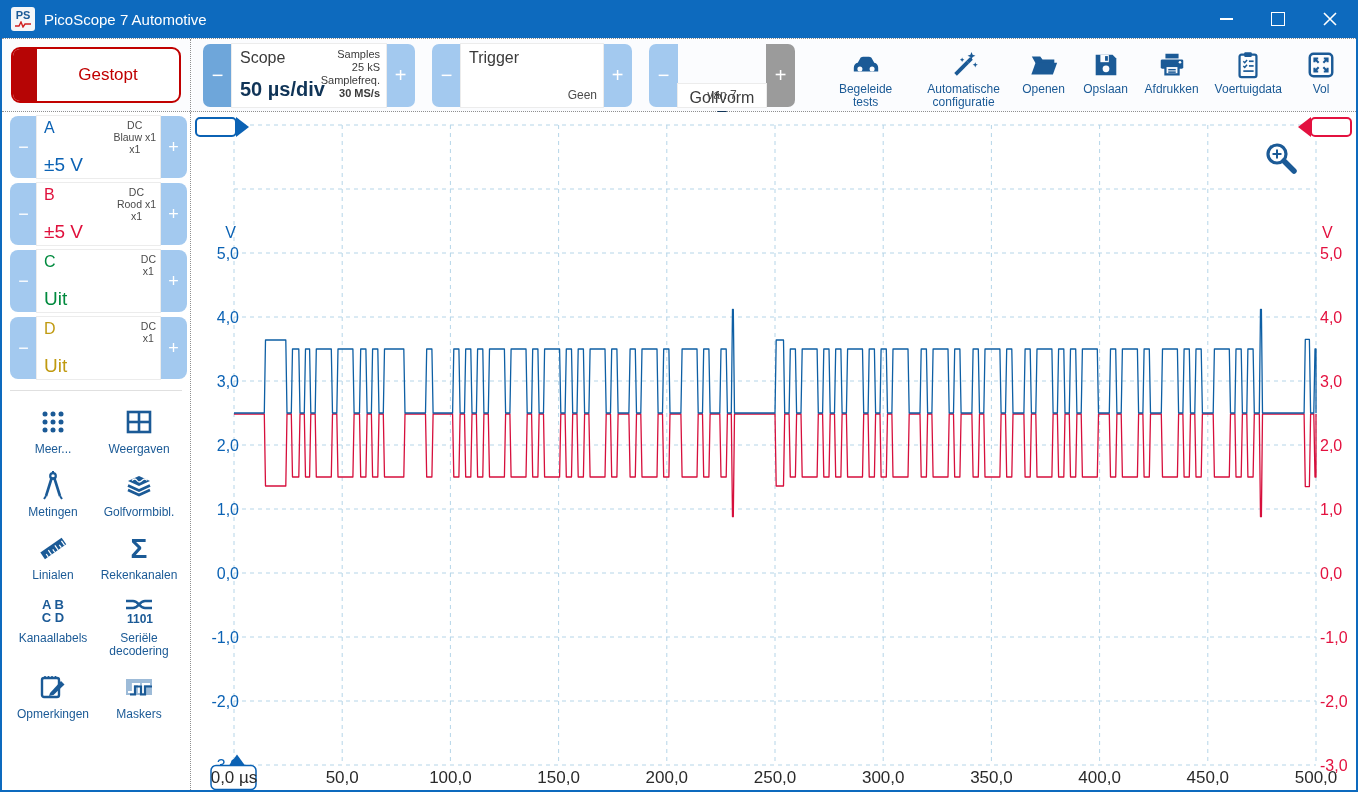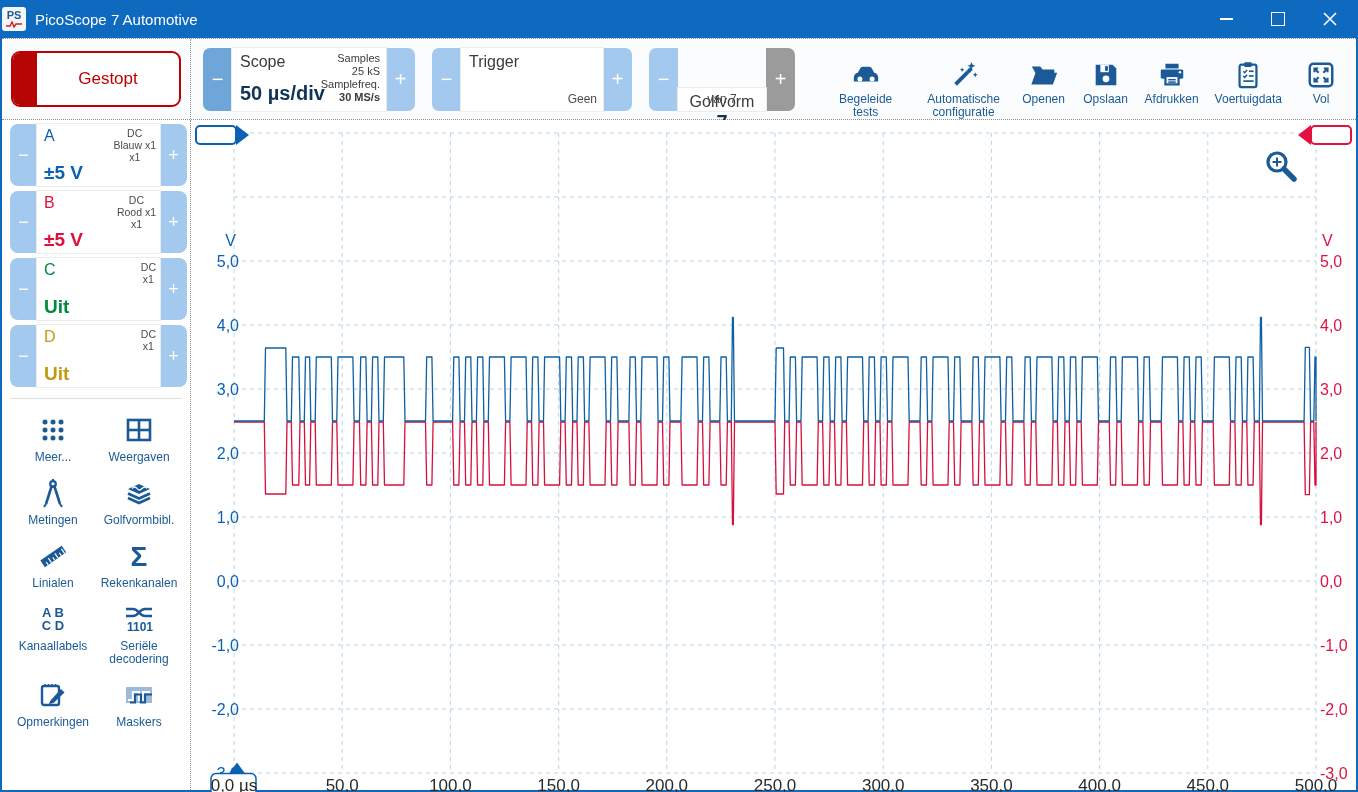--- a/index.html
+++ b/index.html
@@ -1,21 +1,21 @@
 <!DOCTYPE html>
 <html><head>
 <meta charset="utf-8">
 <style>
   html,body{margin:0;padding:0;overflow:hidden;background:#fff;
     font-family:"Liberation Sans",sans-serif;}
   .window{width:1358px;height:792px;box-sizing:border-box;display:flex;flex-direction:column;
     border-left:2px solid #0d6abe;border-right:2px solid #0d6abe;border-bottom:2px solid #0d6abe;background:#fff;}
   
   .titlebar{flex:0 0 38px;background:#0d6abe;display:flex;align-items:center;color:#fff;}
-  .logo{width:24px;height:24px;background:#f4f6f8;border-radius:3px;margin:0 9px 0 0;
+  .logo{width:24px;height:24px;background:#f4f6f8;border-radius:3px;margin:0 9px 0 9px;
     display:flex;flex-direction:column;align-items:center;justify-content:center;line-height:1;}
   .logo .ps{font-size:11px;font-weight:bold;color:#1b5a96;letter-spacing:0;}
   .title{font-size:15px;}
   .win-controls{margin-left:auto;display:flex;height:100%;}
   .wbtn{width:52px;height:100%;display:flex;align-items:center;justify-content:center;cursor:pointer;background:transparent;border:none;}
   .g-min{width:13px;height:2px;background:#fff;}
   .g-max{width:12px;height:12px;border:1.6px solid #fff;}
   
   .toolbar{flex:0 0 74px;display:flex;align-items:center;background:#fbfcfe;box-sizing:border-box;
     border-top:1px dotted #8f8f8f;border-bottom:1px dotted #8f8f8f;}
@@ -40,35 +40,35 @@
   .p-title{position:absolute;left:8px;top:5px;font-size:16px;color:#3b3b3b;}
   .p-title.center{left:0;right:0;text-align:center;}
   .p-samples{position:absolute;right:6px;top:4px;text-align:right;font-size:11px;color:#3b3b3b;line-height:13px;}
   .p-samples .bold{font-weight:bold;}
   .p-value{position:absolute;left:8px;bottom:6px;font-size:20px;font-weight:bold;color:#103457;}
   .p-corner{position:absolute;right:6px;bottom:5px;font-size:12px;color:#4c4c4c;}
   .p-num{position:absolute;left:0;right:0;top:23px;text-align:center;font-size:20px;font-weight:bold;color:#103457;}
   .p-sub{position:absolute;left:0;right:0;bottom:5px;text-align:center;font-size:12px;color:#4c4c4c;}
   .tb-actions{margin-left:auto;display:flex;align-items:stretch;height:100%;padding-right:4px;}
   .action{display:flex;flex-direction:column;align-items:center;justify-content:flex-start;
-    padding:21px 8px 0 8px;cursor:pointer;background:none;border:none;min-width:62px;}
+    padding:11px 8px 0 8px;cursor:pointer;background:none;border:none;min-width:62px;}
   .alabel{font-size:12px;color:#1b5a96;text-align:center;line-height:13px;margin-top:3px;max-width:82px;}
   .aicon svg{width:30px;height:30px;display:block;}
   
   .content{flex:1;display:flex;min-height:0;}
   .sidebar{flex:0 0 189px;box-sizing:border-box;border-right:1px dotted #8f8f8f;background:#fff;
     padding-top:4px;display:flex;flex-direction:column;}
   .chan{display:flex;height:62px;margin:0 3px 5px 8px;}
   .cbtn{width:27px;border:none;color:#fff;font-size:18px;background:#a3c9ef;cursor:pointer;padding:0;}
   .cbtn.l{border-radius:8px 0 0 8px;}
   .cbtn.r{border-radius:0 8px 8px 0;}
   .cbody{flex:1;background:#fff;box-shadow:0 0 0 1px #ececec;position:relative;overflow:hidden;}
   .cletter{position:absolute;left:7px;top:3px;font-size:16px;}
   .cmeta{position:absolute;right:4px;top:3px;text-align:center;font-size:10.5px;color:#4a4a4a;line-height:12px;}
-  .crange{position:absolute;left:7px;bottom:2px;font-size:19px;font-weight:bold;}
+  .crange{position:absolute;left:7px;bottom:2px;font-size:19px;font-weight:normal;}
   .ch-a{color:#0b62b4;} .ch-b{color:#e0103c;} .ch-c{color:#008a3e;} .ch-d{color:#c09a10;}
   .tools{display:grid;grid-template-columns:1fr 1fr;margin:6px 8px 0 8px;border-top:1px solid #e0e0e0;padding-top:10px;}
   .tool{display:flex;flex-direction:column;align-items:center;padding:5px 2px 8px 2px;cursor:pointer;
     background:none;border:none;min-height:58px;}
   .ticon svg{width:32px;height:32px;display:block;}
   .tlabel{font-size:12px;color:#1b5a96;text-align:center;line-height:13px;margin-top:5px;}
   .chart{flex:1;position:relative;background:#fff;}
   #plot{position:absolute;left:0;top:0;}
   #plot text{font-family:"Liberation Sans",sans-serif;}
 </style>

